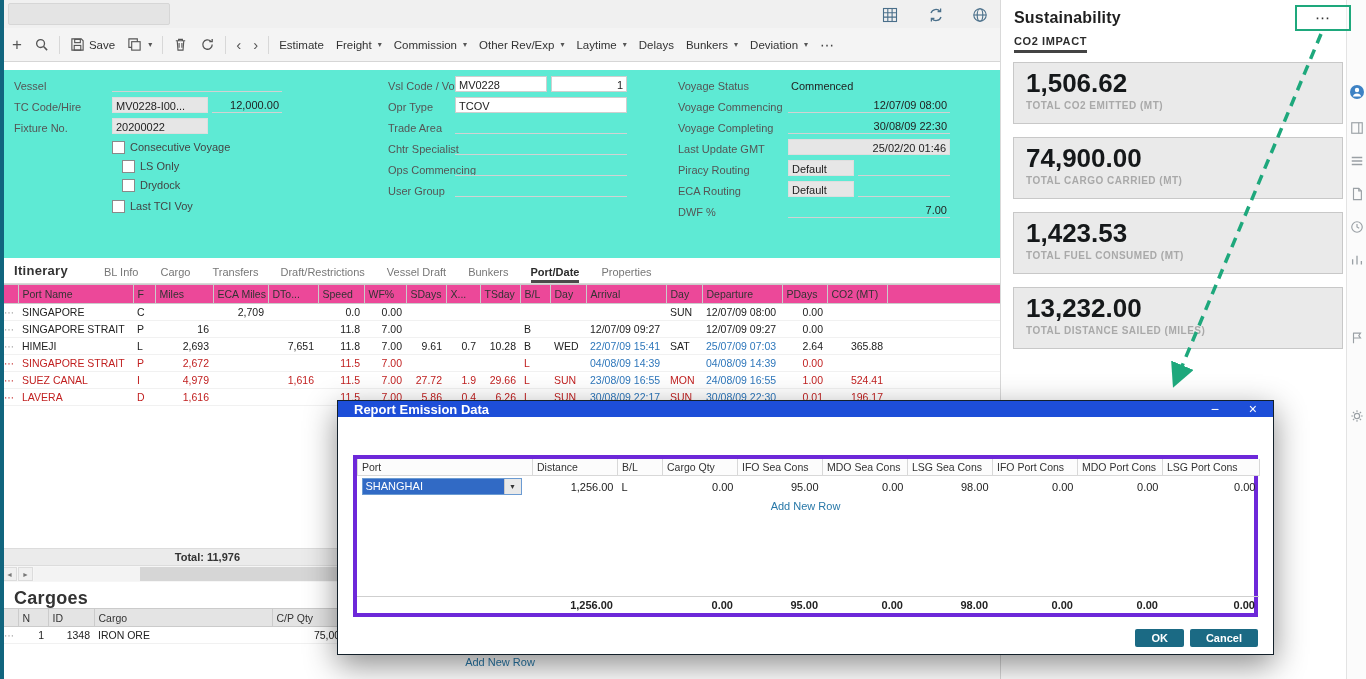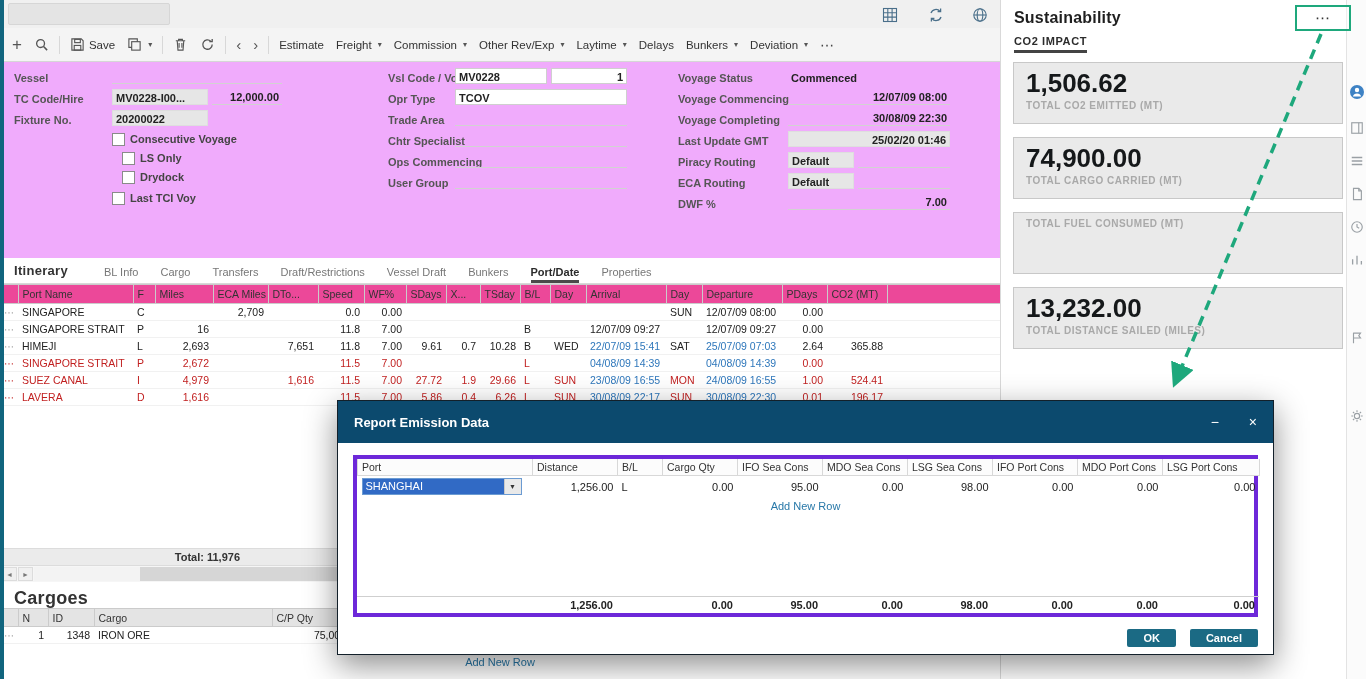--- a/index.html
+++ b/index.html
@@ -16,21 +16,21 @@
   
   #toolbar{position:absolute;left:0;top:28px;width:1000px;height:34px;background:#f4f4f4;border-bottom:1px solid #d6d6d6;display:flex;align-items:center;padding:0 6px;box-sizing:border-box;}
   .tbtn{display:flex;align-items:center;gap:4px;padding:0 6px;height:24px;font-size:11.5px;color:#333;cursor:pointer;white-space:nowrap;}
   .tbtn .caret{font-size:8px;color:#555;margin-left:2px;}
   .plus-glyph{font-size:17px;color:#555;line-height:20px;}
   .divider{width:1px;height:18px;background:#d8d8d8;margin:0 4px;flex:0 0 1px;}
   #menus{display:flex;align-items:center;}
   .more-glyph{font-size:14px;color:#444;letter-spacing:1px;}
 
   
-  #formarea{position:absolute;left:0;top:62px;width:1000px;height:196px;background:#f0abfc;font-weight:bold;}
+  #formarea{position:absolute;left:0;top:70px;width:1000px;height:196px;background:#5eead4;}
   .lbl{position:absolute;font-size:11px;color:#555;height:16px;line-height:16px;white-space:nowrap;}
   .field{position:absolute;height:16px;line-height:16px;font-size:11px;color:#222;border-bottom:1px solid #d2d2d2;padding:0 3px;white-space:nowrap;overflow:hidden;box-sizing:border-box;}
   .boxed{border:1px solid #cfcfcf;background:#fff;}
   .ro{background:#e6e6e6;border:1px solid #dedede;}
   .r{text-align:right;}
   .plain{border:none;}
   .chk{position:absolute;display:flex;align-items:center;gap:5px;height:14px;cursor:pointer;}
   .chk .box{width:11px;height:11px;border:1px solid #8a8a8a;background:#fff;flex:0 0 11px;}
   .chk .chklbl{font-size:11px;color:#444;white-space:nowrap;}
 
@@ -74,36 +74,36 @@
   .card{background:#eaeaea;border:1px solid #c8c8c8;height:56px;margin-bottom:13px;padding:4px 12px 0;box-sizing:content-box;}
   .card .card-value{font-size:26px;font-weight:bold;color:#15181a;line-height:32px;}
   .card .card-label{font-size:10px;font-weight:bold;color:#a9a9a9;letter-spacing:0.5px;margin-top:1px;}
 
   
   #iconstrip{position:absolute;left:1346px;top:0;width:20px;height:679px;background:#fbfbfb;border-left:1px solid #e3e3e3;box-sizing:border-box;}
   .strip-btn{position:absolute;left:2px;width:16px;height:16px;display:flex;align-items:center;justify-content:center;cursor:pointer;}
 
   
   #modal{position:absolute;left:337px;top:400px;width:937px;height:255px;background:#fff;border:1px solid #13202a;box-shadow:0 10px 30px rgba(0,0,0,0.45);z-index:50;box-sizing:border-box;}
-  .m-head{position:absolute;left:0;top:0;right:0;height:42px;background:#0c4a6e;display:flex;align-items:center;padding:0 16px;box-sizing:border-box;justify-content:space-between;}
+  .m-head{position:absolute;left:0;top:0;right:0;height:16px;background:#1d4ed8;display:flex;align-items:center;padding:0 16px;box-sizing:border-box;justify-content:space-between;}
   .m-title{color:#fff;font-size:13px;font-weight:bold;flex:1;}
   .m-min,.m-close{color:#fff;font-size:14px;margin-left:30px;cursor:pointer;line-height:14px;}
   .m-body{position:absolute;left:0;top:32px;right:0;bottom:0;padding:22px 15px 0;box-sizing:border-box;}
   .m-wrap{height:162px;border:4px solid #6d28d9;display:flex;flex-direction:column;box-sizing:border-box;}
   .m-wrap table{width:100%;border-collapse:collapse;table-layout:fixed;}
   .m-wrap th{border:1px solid #d8d8d8;border-top:none;background:#fcfcfc;font-weight:normal;font-size:10.5px;color:#333;text-align:left;height:14px;padding:1px 4px;white-space:nowrap;overflow:hidden;}
   .m-wrap td{font-size:11px;padding:2px 4px;white-space:nowrap;overflow:hidden;}
   .m-wrap td.rr{text-align:right;}
   .m-link{margin-top:3px;text-align:center;color:#2878a8;font-size:11px;cursor:pointer;}
   .m-totals{margin-top:auto;border-top:1px solid #cfcfcf;}
   .m-totals td{font-weight:bold;}
   .combo{display:flex;height:17px;border:1px solid #6b9bd2;background:#fff;width:160px;box-sizing:border-box;cursor:pointer;}
   .combo-text{flex:1;background:#316ac5;color:#fff;font-size:11px;line-height:15px;padding:0 3px;overflow:hidden;}
   .combo-btn{width:16px;background:#e9e9e9;border-left:1px solid #c9c9c9;display:flex;align-items:center;justify-content:center;font-size:7px;color:#333;}
-  .m-buttons{position:absolute;right:15px;bottom:7px;display:flex;gap:14px;}
+  .m-buttons{position:absolute;right:15px;bottom:7px;display:flex;gap:6px;}
   .btn{height:18px;line-height:18px;padding:0 16px;background:#1b6a84;color:#fff;font-size:11px;font-weight:bold;text-align:center;border-radius:2px;cursor:pointer;}
 
   
   #overlay{position:absolute;left:0;top:0;z-index:75;pointer-events:none;}
   #greenbox{position:absolute;left:1295px;top:5px;width:56px;height:26px;border:2px solid #1ea87c;box-sizing:border-box;display:flex;align-items:center;justify-content:center;z-index:80;background:rgba(255,255,255,0.4);}
   #greenbox .more-glyph{font-size:15px;color:#333;cursor:pointer;}
 </style>
 </head>
 <body>
 
@@ -533,20 +533,21 @@
     <div id="metrics">
         <div class="card">
           <div class="card-value">1,506.62</div>
           <div class="card-label">TOTAL CO2 EMITTED (MT)</div>
         </div>
         <div class="card">
           <div class="card-value">74,900.00</div>
           <div class="card-label">TOTAL CARGO CARRIED (MT)</div>
         </div>
         <div class="card">
+          <div class="card-value">1,423.53</div>
           <div class="card-label">TOTAL FUEL CONSUMED (MT)</div>
         </div>
         <div class="card">
           <div class="card-value">13,232.00</div>
           <div class="card-label">TOTAL DISTANCE SAILED (MILES)</div>
         </div>
       </div>
   </div>
 
   <div id="iconstrip">

